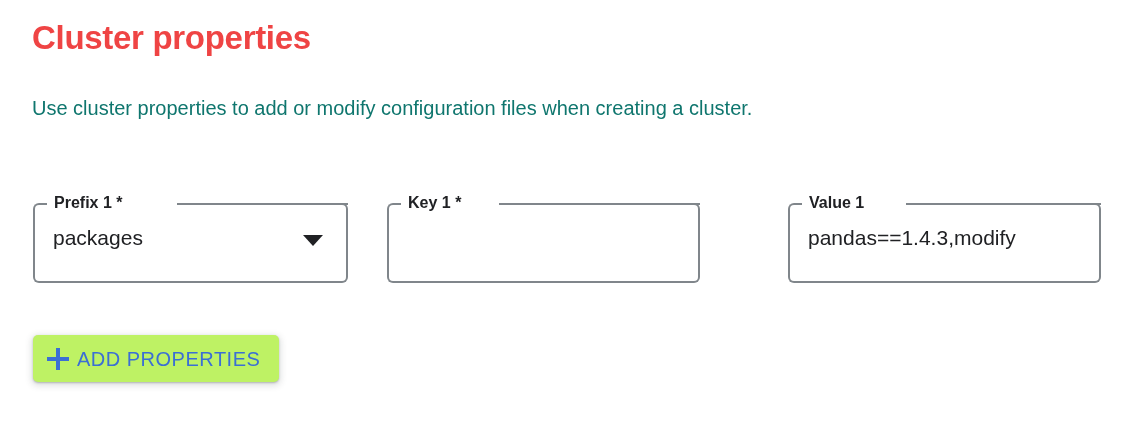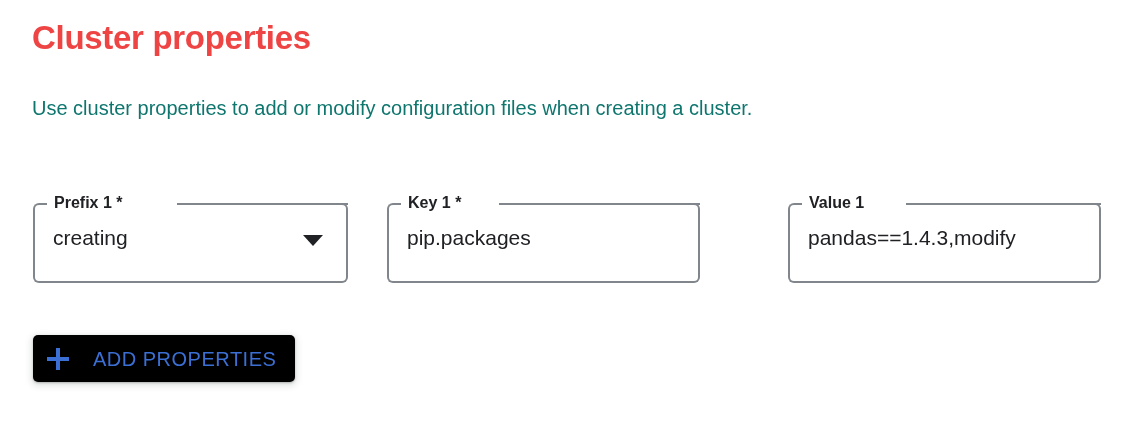--- a/index.html
+++ b/index.html
@@ -165,22 +165,22 @@
   }
   
   .add-button {
     position: absolute;
     left: 33px;
     top: 335px;
     height: 47px;
     padding: 0 19px 0 14px;
     display: flex;
     align-items: center;
-    gap: 24px;
-    background: #000000;
+    gap: 8px;
+    background: #bef264;
     border: none;
     border-radius: 5px;
     box-shadow: 0 1px 2px 0 rgba(60,64,67,.30), 0 2px 6px 2px rgba(60,64,67,.15);
     cursor: pointer;
     font-family: "Liberation Sans", sans-serif;
   }
   .plus-icon {
     position: relative;
     width: 22px;
     height: 22px;
@@ -219,33 +219,32 @@
   <div class="field-row">
 
     <div class="mdc-field" id="field-prefix">
       <div class="outline">
         <div class="outline-left"></div>
         <div class="outline-notch"></div>
         <div class="outline-top-rest"></div>
         <div class="outline-right"></div>
       </div>
       <div class="field-label">Prefix 1 *</div>
-      <div class="field-value">creating</div>
+      <div class="field-value">packages</div>
       <div class="dropdown-arrow"></div>
     </div>
 
     <div class="mdc-field" id="field-key">
       <div class="outline">
         <div class="outline-left"></div>
         <div class="outline-notch"></div>
         <div class="outline-top-rest"></div>
         <div class="outline-right"></div>
       </div>
       <div class="field-label">Key 1 *</div>
-      <div class="field-value">pip.packages</div>
     </div>
 
     <div class="mdc-field" id="field-value">
       <div class="outline">
         <div class="outline-left"></div>
         <div class="outline-notch"></div>
         <div class="outline-top-rest"></div>
         <div class="outline-right"></div>
       </div>
       <div class="field-label">Value 1</div>

